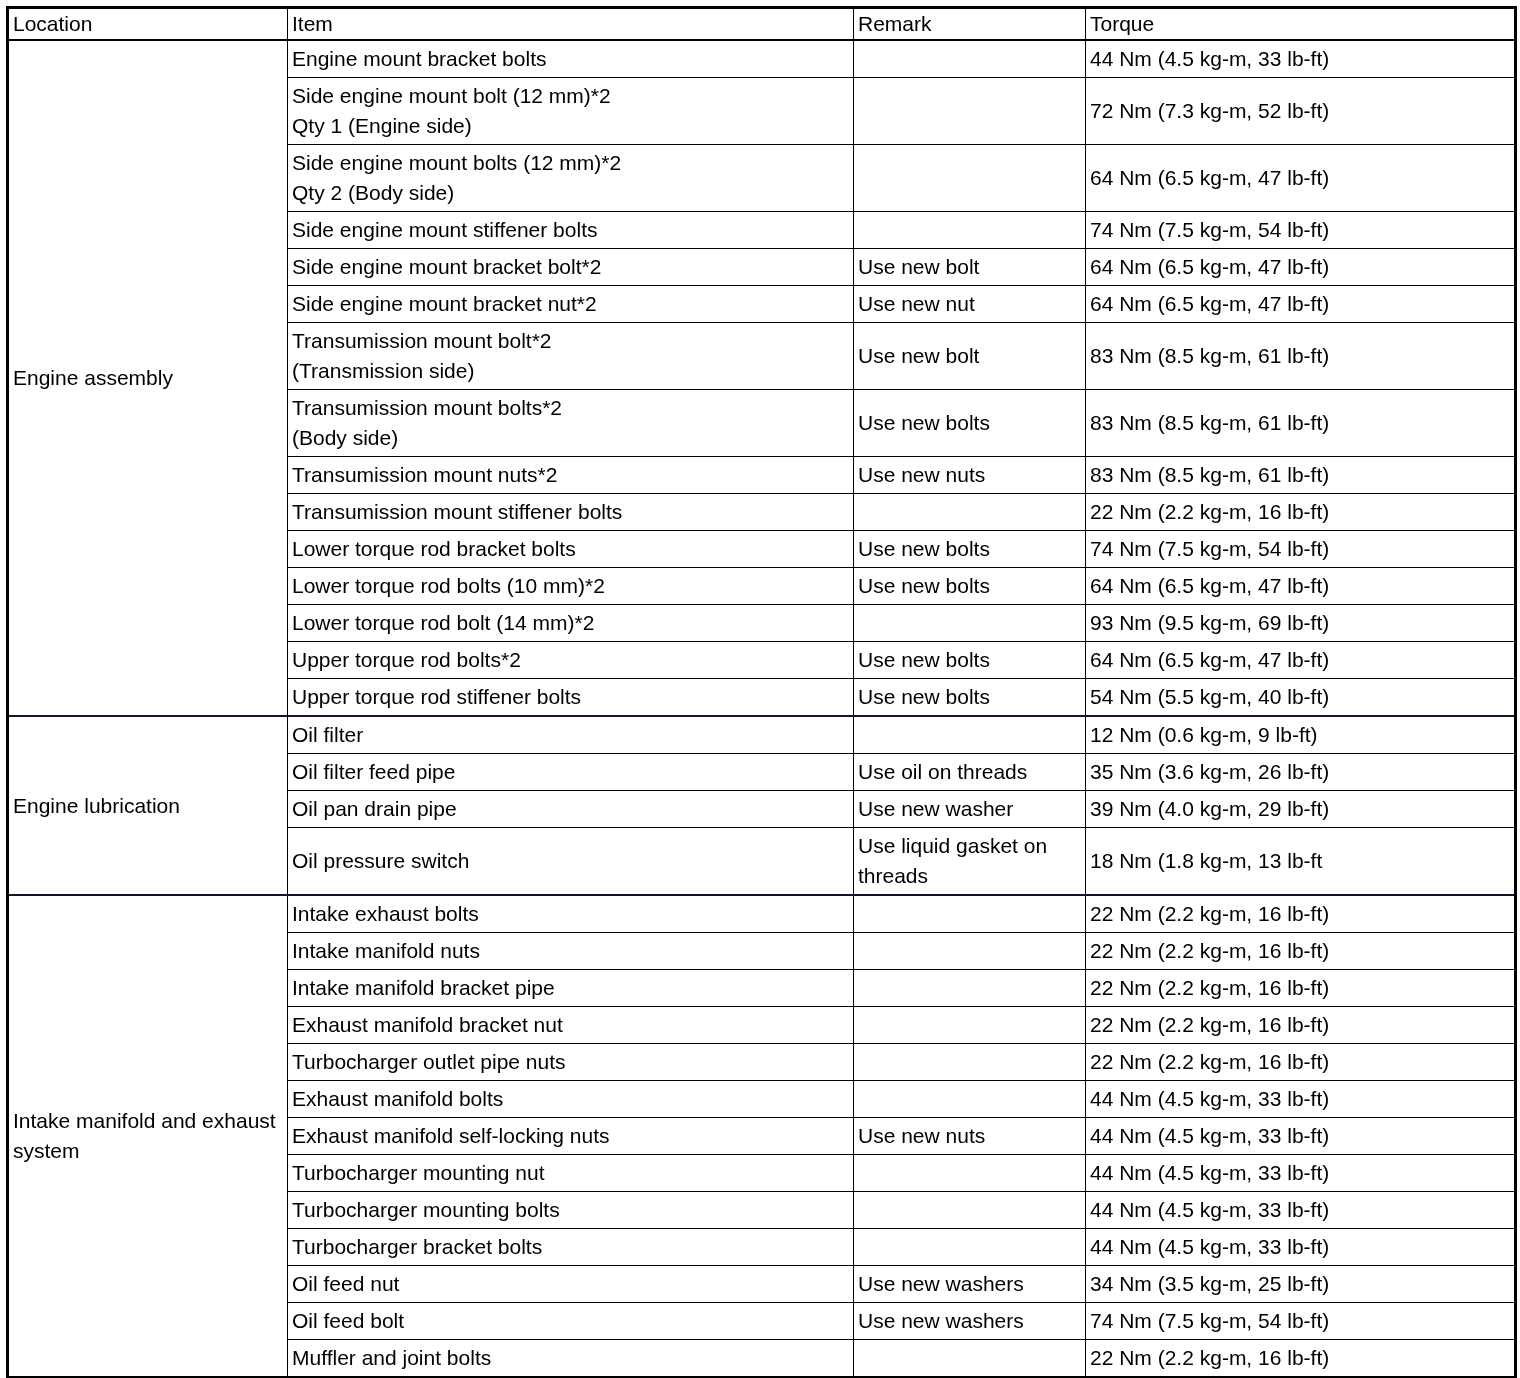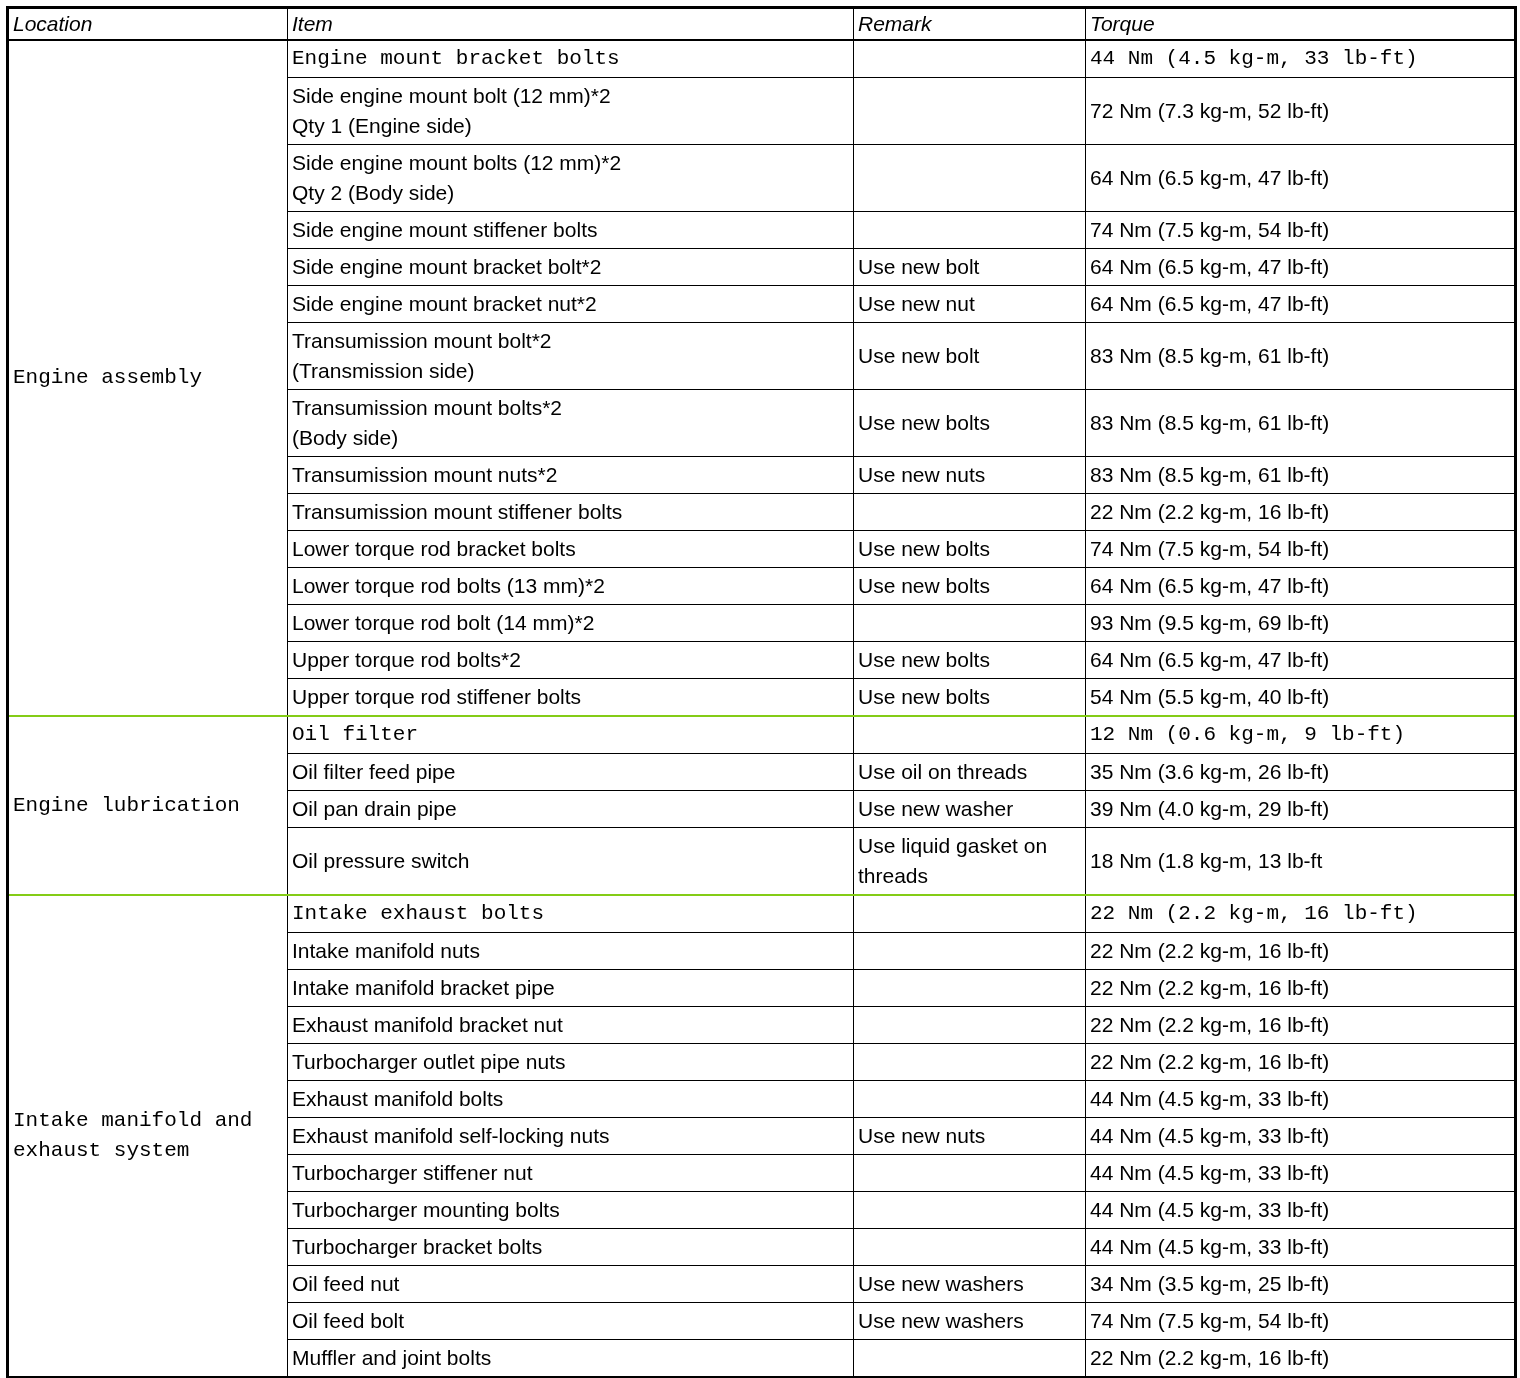--- a/index.html
+++ b/index.html
@@ -28,25 +28,23 @@
     font-weight: 400;
     padding: 3px 4px;
     line-height: 30px;
     white-space: pre-line;
     overflow: hidden;
   }
   thead th {
     padding: 2px 4px;
     line-height: 26px;
     border-bottom: 2px solid #000000;
-    font-style: italic;
   }
   tr.section-start td {
-    border-top: 2px solid #84cc16;
-    font-family: Liberation Mono, monospace;
+    border-top: 2px solid #0f172a;
   }
   td.loc-cell {
     vertical-align: middle;
   }
 </style>
 </head>
 <body>
 
 <table class="spec-table">
   <colgroup>
@@ -118,21 +116,21 @@
         <td>Transumission mount stiffener bolts</td>
         <td></td>
         <td>22 Nm (2.2 kg-m, 16 lb-ft)</td>
       </tr>
       <tr>
         <td>Lower torque rod bracket bolts</td>
         <td>Use new bolts</td>
         <td>74 Nm (7.5 kg-m, 54 lb-ft)</td>
       </tr>
       <tr>
-        <td>Lower torque rod bolts (13 mm)*2</td>
+        <td>Lower torque rod bolts (10 mm)*2</td>
         <td>Use new bolts</td>
         <td>64 Nm (6.5 kg-m, 47 lb-ft)</td>
       </tr>
       <tr>
         <td>Lower torque rod bolt (14 mm)*2</td>
         <td></td>
         <td>93 Nm (9.5 kg-m, 69 lb-ft)</td>
       </tr>
       <tr>
         <td>Upper torque rod bolts*2</td>
@@ -196,21 +194,21 @@
         <td>Exhaust manifold bolts</td>
         <td></td>
         <td>44 Nm (4.5 kg-m, 33 lb-ft)</td>
       </tr>
       <tr>
         <td>Exhaust manifold self-locking nuts</td>
         <td>Use new nuts</td>
         <td>44 Nm (4.5 kg-m, 33 lb-ft)</td>
       </tr>
       <tr>
-        <td>Turbocharger stiffener nut</td>
+        <td>Turbocharger mounting nut</td>
         <td></td>
         <td>44 Nm (4.5 kg-m, 33 lb-ft)</td>
       </tr>
       <tr>
         <td>Turbocharger mounting bolts</td>
         <td></td>
         <td>44 Nm (4.5 kg-m, 33 lb-ft)</td>
       </tr>
       <tr>
         <td>Turbocharger bracket bolts</td>

